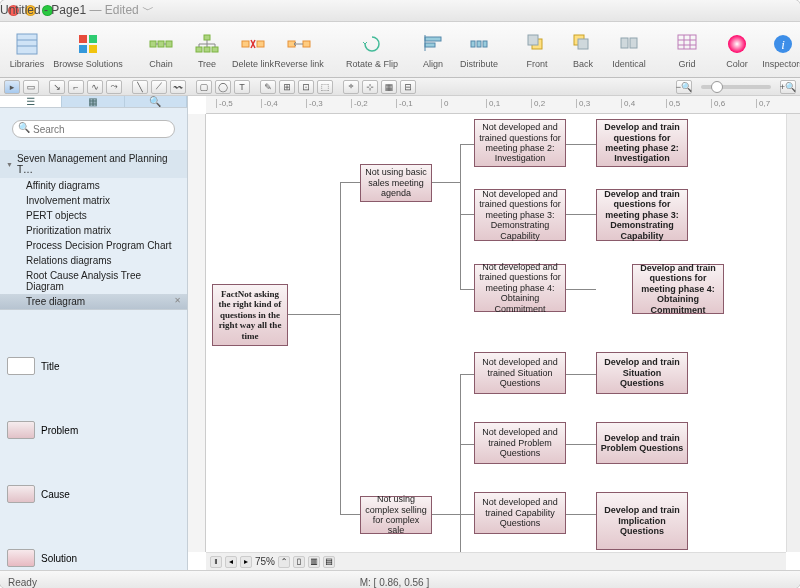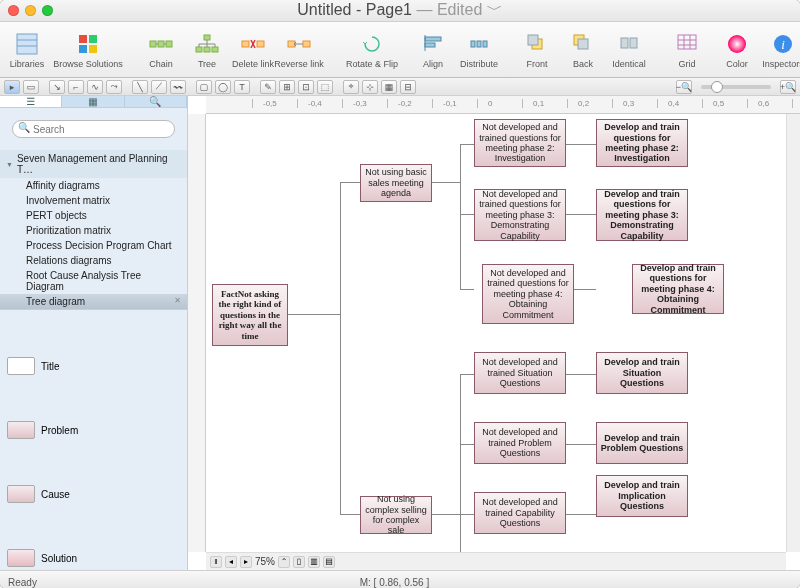--- a/index.html
+++ b/index.html
@@ -1,21 +1,21 @@
 <!DOCTYPE html>
 <html><head>
 <meta charset="utf-8">
 <style>
   * { box-sizing: border-box; margin: 0; padding: 0; }
   body { font-family: -apple-system, "Helvetica Neue", Arial, sans-serif; font-size: 10px; background: #fff; overflow: hidden; width: 800px; height: 588px; border-radius: 6px; box-shadow: 0 0 0 1px #ccc; }
   .titlebar { height: 22px; background: linear-gradient(#f6f6f6,#e6e6e6); border-bottom: 1px solid #cfcfcf; display: flex; align-items: center; padding: 0 8px; position: relative; }
   .traffic { display: flex; gap: 6px; }
   .tl { width: 11px; height: 11px; border-radius: 50%; border: 0.5px solid rgba(0,0,0,0.15); }
   .tl.red { background: #ff5f57; } .tl.yel { background: #ffbd2e; } .tl.grn { background: #28c940; }
-  .titlebar .title { position: absolute; left: 0; right: 0; text-align: center; font-size: 16px; color: #4a4a4a; }
+  .titlebar .title { position: absolute; left: 0; right: 0; text-align: left; font-size: 12px; color: #4a4a4a; }
   .titlebar .title .dim { color: #9a9a9a; }
   .toolbar { height: 56px; background: linear-gradient(#fbfbfb,#ececec); border-bottom: 1px solid #bfbfbf; display: flex; align-items: center; padding: 0 6px; gap: 4px; }
   .tbitem { display: flex; flex-direction: column; align-items: center; gap: 2px; min-width: 42px; }
   .tbitem.w { min-width: 72px; }
   .tbicon { width: 26px; height: 26px; display: flex; align-items: center; justify-content: center; }
   .tblabel { font-size: 9px; color: #555; white-space: nowrap; }
   .tsep { width: 1px; height: 36px; background: #d0d0d0; margin: 0 4px; }
   .smallbar { height: 18px; background: linear-gradient(#f4f4f4,#e4e4e4); border-bottom: 1px solid #cfcfcf; display: flex; align-items: center; padding: 0 4px; gap: 3px; }
   .sbtn { width: 16px; height: 14px; background: linear-gradient(#fefefe,#e5e5e5); border: 1px solid #bbb; border-radius: 2px; display: flex; align-items: center; justify-content: center; font-size: 9px; color: #555; }
   .sbtn.blue { background: linear-gradient(#d8e7f8,#a7c9ee); }
@@ -37,21 +37,21 @@
   .libitem.sel { background: linear-gradient(#cbd6e0,#b7c4d1); position:relative; }
   .libitem.sel::after { content:'✕'; position:absolute; right:6px; top:2px; font-size:8px; color:#888; }
   .shapes { border-top: 1px solid #c5ced6; padding: 4px; }
   .shaperow { display:flex; align-items:center; gap:6px; padding:3px;margin-top:40px; }
   .shapethumb { width:28px; height:18px; border:1px solid #aaa; border-radius:2px; }
   .shapethumb.plain { background:#fff; }
   .shapethumb.pink1 { background:linear-gradient(#f5ecee,#e2c2c8); }
   .shapethumb.pink2 { background:linear-gradient(#f7e9ec,#e7bac2); border-width:1.5px;}
   .canvaswrap { flex:1; background:#fff; position:relative; overflow:hidden; }
   .ruler-h { position:absolute; top:0; left:18px; right:0; height:18px; background:#f4f4f4; border-bottom:1px solid #ccc; overflow:hidden; font-size:8px; color:#888; }
-  .ruler-h span { position:absolute; top:3px; border-left:1px solid #bbb; padding-left:10px;margin-left:36px; }
+  .ruler-h span { position:absolute; top:3px; border-left:1px solid #bbb; padding-left:2px; }
   .ruler-v { position:absolute; top:18px; left:0; width:18px; bottom:18px; background:#f4f4f4; border-right:1px solid #ccc; }
   .canvas { position:absolute; top:18px; left:18px; right:14px; bottom:18px; background:#fff; overflow:hidden; }
   .node { position:absolute; border:1px solid #8a5a6a; background:linear-gradient(#f9f3f4,#e3c8cd); display:flex; align-items:center; justify-content:center; text-align:center; padding:3px; font-size:9px; line-height:1.15; color:#222; }
   .node.bold { font-weight:bold; }
   .line { position:absolute; background:#888; }
   .scrollbar-v { position:absolute; top:18px; right:0; bottom:18px; width:14px; background:#f0f0f0; border-left:1px solid #ddd; }
   .scrollbar-h { height:18px; background:#f0f0f0; border-top:1px solid #ddd; display:flex; align-items:center; padding:0 4px; gap:3px; }
   .hctrl { width:12px; height:12px; background:#e8e8e8; border:1px solid #ccc; border-radius:2px; font-size:8px; display:flex; align-items:center; justify-content:center; }
   .zoom { font-size:10px; color:#333; }
   .statusbar { height:18px; background:linear-gradient(#f8f8f8,#e8e8e8); border-top:1px solid #cfcfcf; display:flex; align-items:flex-end; padding:0 8px; font-size:10px; color:#555; }
@@ -364,31 +364,31 @@
       <div class="line" style="top:260px; left:360px; width:30px; height:1px;"></div>
       <div class="line" style="top:330px; left:360px; width:30px; height:1px;"></div>
       <div class="line" style="top:400px; left:360px; width:30px; height:1px;"></div>
 
       <div class="node bold" style="top:170px; left:6px; width:76px; height:62px;font-family:Liberation Serif, serif;">FactNot asking the right kind of questions in the right way all the time</div>
       <div class="node" style="top:50px; left:154px; width:72px; height:38px;">Not using basic sales meeting agenda</div>
       <div class="node" style="top:382px; left:154px; width:72px; height:38px;">Not using complex selling for complex sale</div>
 
       <div class="node" style="top:5px; left:268px; width:92px; height:48px;">Not developed and trained questions for meeting phase 2: Investigation</div>
       <div class="node" style="top:75px; left:268px; width:92px; height:52px;">Not developed and trained questions for meeting phase 3: Demonstrating Capability</div>
-      <div class="node" style="top:150px; left:268px; width:92px; height:60px;margin-left:8px;">Not developed and trained questions for meeting phase 4: Obtaining Commitment</div>
+      <div class="node" style="top:150px; left:268px; width:92px; height:48px;">Not developed and trained questions for meeting phase 4: Obtaining Commitment</div>
       <div class="node" style="top:238px; left:268px; width:92px; height:42px;">Not developed and trained Situation Questions</div>
       <div class="node" style="top:308px; left:268px; width:92px; height:42px;">Not developed and trained Problem Questions</div>
       <div class="node" style="top:378px; left:268px; width:92px; height:42px;">Not developed and trained Capability Questions</div>
 
       <div class="node bold" style="top:5px; left:390px; width:92px; height:48px;">Develop and train questions for meeting phase 2: Investigation</div>
       <div class="node bold" style="top:75px; left:390px; width:92px; height:52px;">Develop and train questions for meeting phase 3: Demonstrating Capability</div>
       <div class="node bold" style="top:150px; left:390px; width:92px; height:50px;margin-left:36px;">Develop and train questions for meeting phase 4: Obtaining Commitment</div>
       <div class="node bold" style="top:238px; left:390px; width:92px; height:42px;">Develop and train Situation Questions</div>
       <div class="node bold" style="top:308px; left:390px; width:92px; height:42px;">Develop and train Problem Questions</div>
-      <div class="node bold" style="top:361px; left:390px; width:92px; height:42px;">Develop and train Implication Questions</div>
+      <div class="node bold" style="top:378px; left:390px; width:92px; height:58px;">Develop and train Implication Questions</div>
     </div>
 
     <div class="scrollbar-h" style="position:absolute; bottom:0; left:18px; right:14px;">
       <div class="hctrl">‖</div>
       <div class="hctrl">◂</div>
       <div class="hctrl">▸</div>
       <span class="zoom">75%</span>
       <div class="hctrl">⌃</div>
       <div class="hctrl">▯</div>
       <div class="hctrl">▥</div>

